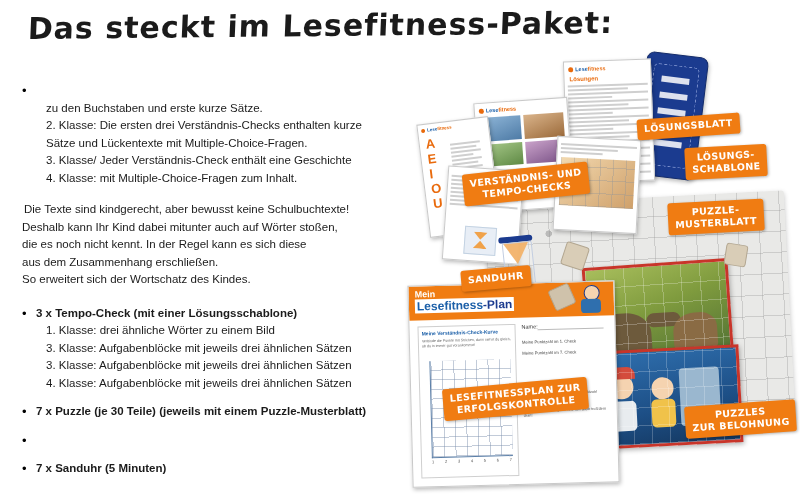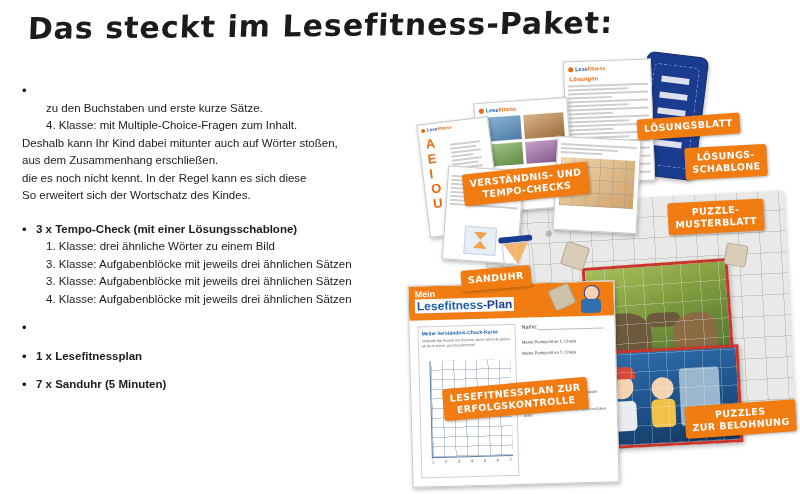--- a/index.html
+++ b/index.html
@@ -167,49 +167,53 @@
   <svg class="heading-underline" viewBox="0 0 500 3" preserveAspectRatio="none">
     <path d="M2 2 C 120 0, 260 3, 498 1" stroke="#ffffff" stroke-width="0" fill="none"></path>
   </svg>
 
   <div class="textcol">
 
     <div class="bullet-row">
       <div class="bullet-dot">•</div>
     </div>
     <div class="sub">zu den Buchstaben und erste kurze Sätze.</div>
+    <div class="sub">2. Klasse: Die ersten drei Verständnis-Checks enthalten kurze</div>
+    <div class="sub">Sätze und Lückentexte mit Multiple-Choice-Fragen.</div>
+    <div class="sub">3. Klasse/ Jeder Verständnis-Check enthält eine Geschichte</div>
     <div class="sub">4. Klasse: mit Multiple-Choice-Fragen zum Inhalt.</div>
 
+    <div class="para">Die Texte sind kindgerecht, aber bewusst keine Schulbuchtexte!</div>
     <div>Deshalb kann Ihr Kind dabei mitunter auch auf Wörter stoßen,</div>
+    <div>die es noch nicht kennt. In der Regel kann es sich diese</div>
     <div>aus dem Zusammenhang erschließen.</div>
-    <div>die es noch nicht kennt. In der Regel kann es sich diese</div>
     <div>So erweitert sich der Wortschatz des Kindes.</div>
 
     <div class="gap-big"></div>
 
     <div class="bullet-row">
       <div class="bullet-dot">•</div>
       <div class="bullet-text">3 x Tempo-Check (mit einer Lösungsschablone)</div>
     </div>
     <div class="sub">1. Klasse: drei ähnliche Wörter zu einem Bild</div>
     <div class="sub">3. Klasse: Aufgabenblöcke mit jeweils drei ähnlichen Sätzen</div>
     <div class="sub">3. Klasse: Aufgabenblöcke mit jeweils drei ähnlichen Sätzen</div>
     <div class="sub">4. Klasse: Aufgabenblöcke mit jeweils drei ähnlichen Sätzen</div>
 
     <div class="gap-small"></div>
 
     <div class="bullet-row">
       <div class="bullet-dot">•</div>
+      <div class="bullet-text">7 x Puzzle (je 30 Teile) (jeweils mit einem Puzzle-Musterblatt)</div>
     </div>
 
     <div class="gap-small"></div>
 
     <div class="bullet-row">
       <div class="bullet-dot">•</div>
-      <div class="bullet-text">1 x Lesefitnessplan</div>
     </div>
 
     <div class="gap-small"></div>
 
     <div class="bullet-row">
       <div class="bullet-dot">•</div>
       <div class="bullet-text">7 x Sanduhr (5 Minuten)</div>
     </div>
   </div>
 

